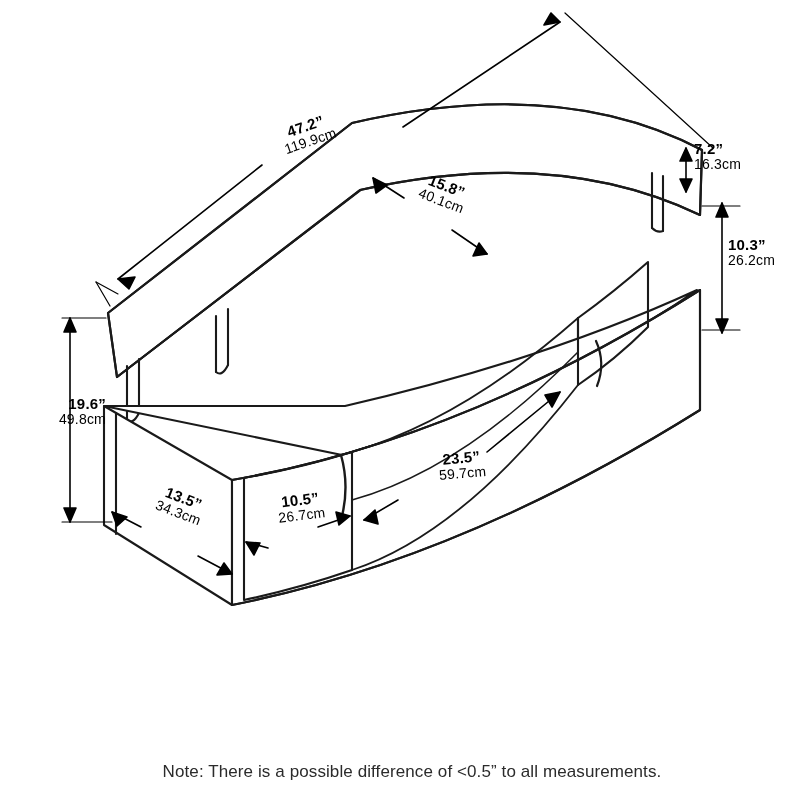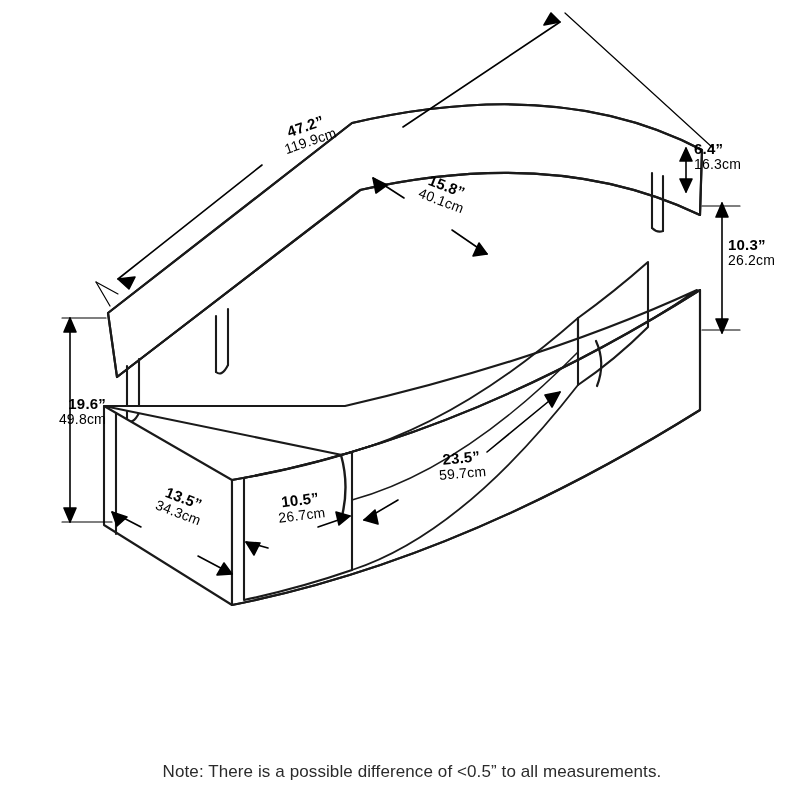--- a/index.html
+++ b/index.html
@@ -185,21 +185,21 @@
     <div class="dim-in">47.2”</div>
     <div class="dim-cm">119.9cm</div>
   </div>
 
   <div class="dim-label rot-p22" style="left:390px; top:178px; width:108px;">
     <div class="dim-in">15.8”</div>
     <div class="dim-cm">40.1cm</div>
   </div>
 
   <div class="dim-label" style="left:694px; top:141px; width:96px; text-align:left;">
-    <div class="dim-in">6.4”</div>
+    <div class="dim-in">7.2”</div>
     <div class="dim-cm">16.3cm</div>
   </div>
 
   <div class="dim-label" style="left:728px; top:237px; width:100px; text-align:left;">
     <div class="dim-in">10.3”</div>
     <div class="dim-cm">26.2cm</div>
   </div>
 
   <div class="dim-label" style="left:2px; top:396px; width:104px; text-align:right;">
     <div class="dim-in">19.6”</div>

